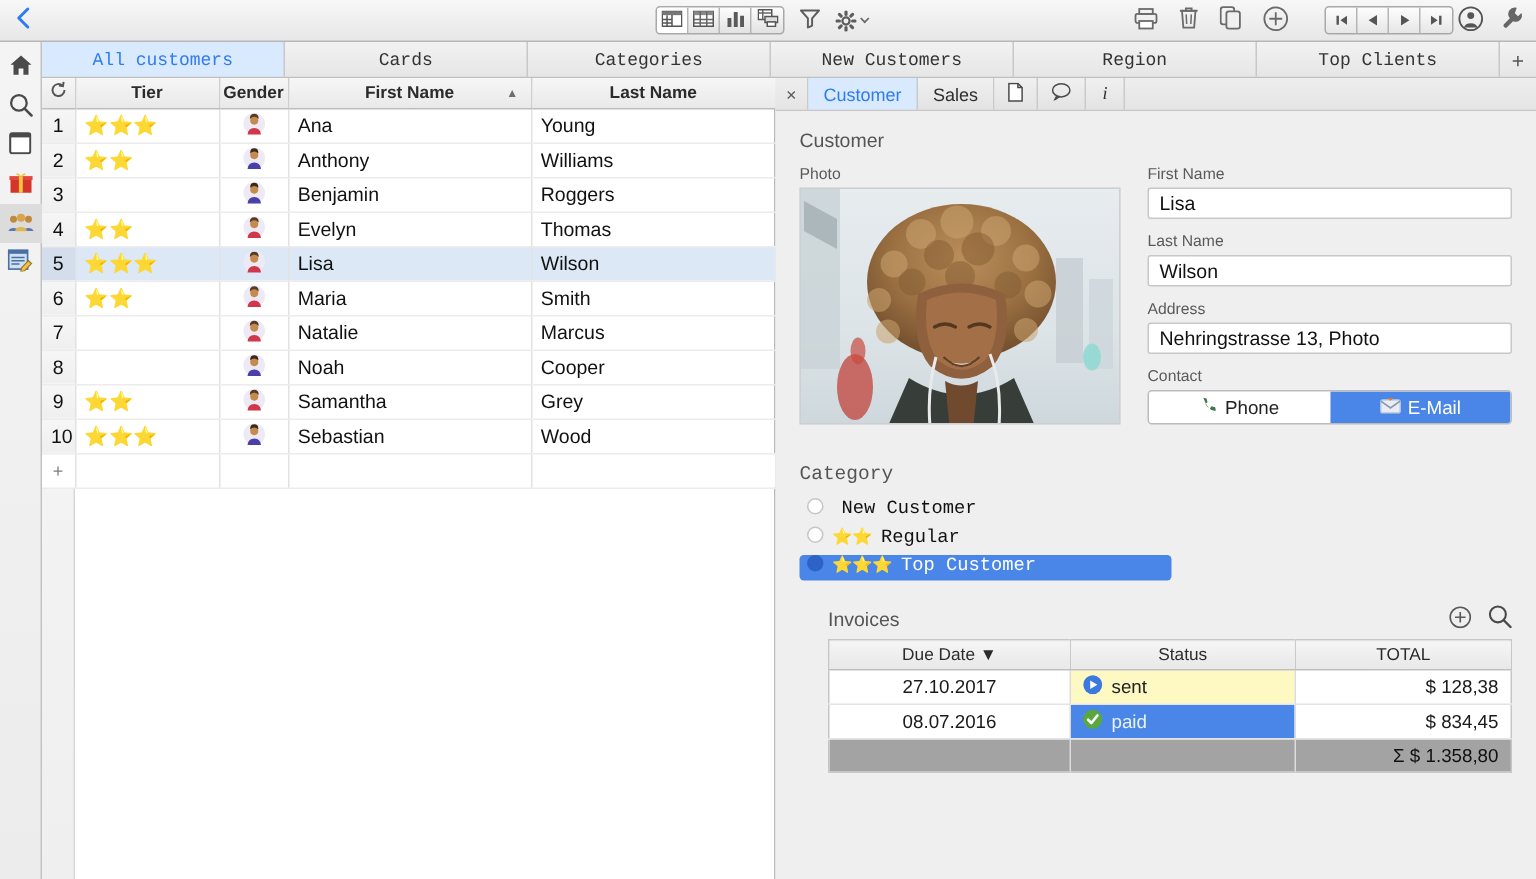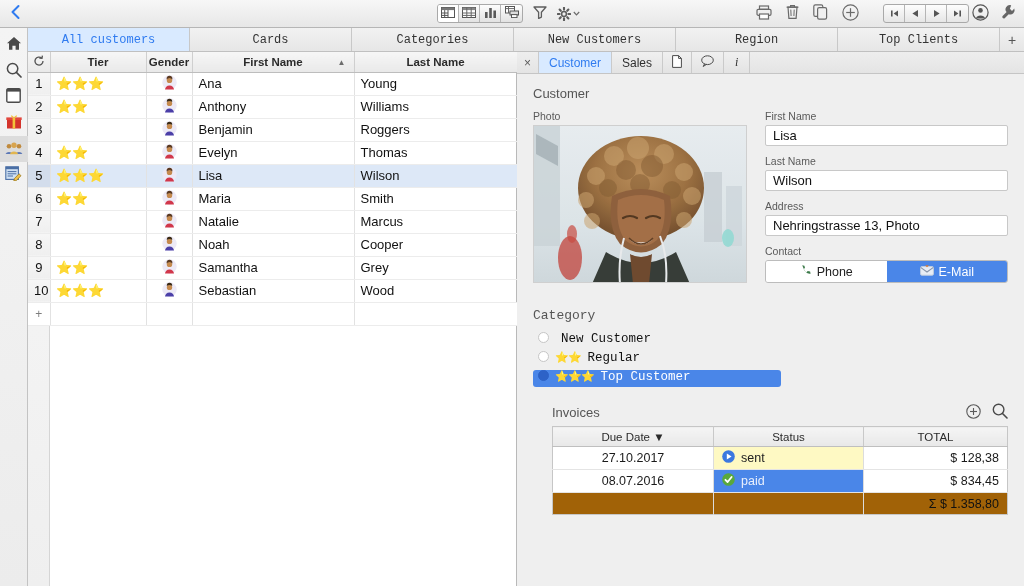--- a/index.html
+++ b/index.html
@@ -148,21 +148,21 @@
                  border-bottom:1px solid #e4e4e4; padding:0 8px; }
   .invtable td:last-child { border-right:none; }
   .invtable tr:last-child td { border-bottom:none; }
   col.i-date { width:161px; } col.i-stat { width:150px; } col.i-tot { width:auto; }
   .c-right { text-align:right; }
   .c-center { text-align:center; }
   .stat-cell { padding:0 !important; }
   .stat-inner { height:22px; display:flex; align-items:center; gap:6px; padding:0 8px; }
   .stat-sent { background:#fef9c3; color:#222; }
   .stat-paid { background:#4a86e8; color:#eaf0fc; }
-  .sumrow td { background:#a16207; border-bottom:none; }
+  .sumrow td { background:#a3a3a3; border-bottom:none; }
   .sumrow td.sum { font-size:12.5px; }
   .inv-summary { color:#111; }
 </style>
 </head>
 <body>
 
 <div class="app">
 
   <div class="toolbar">
     <div class="tb-back">

